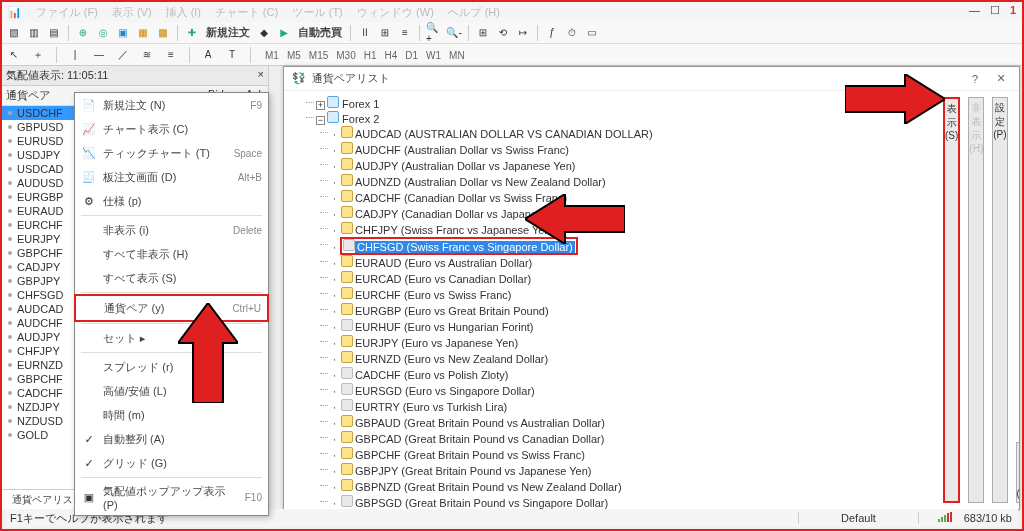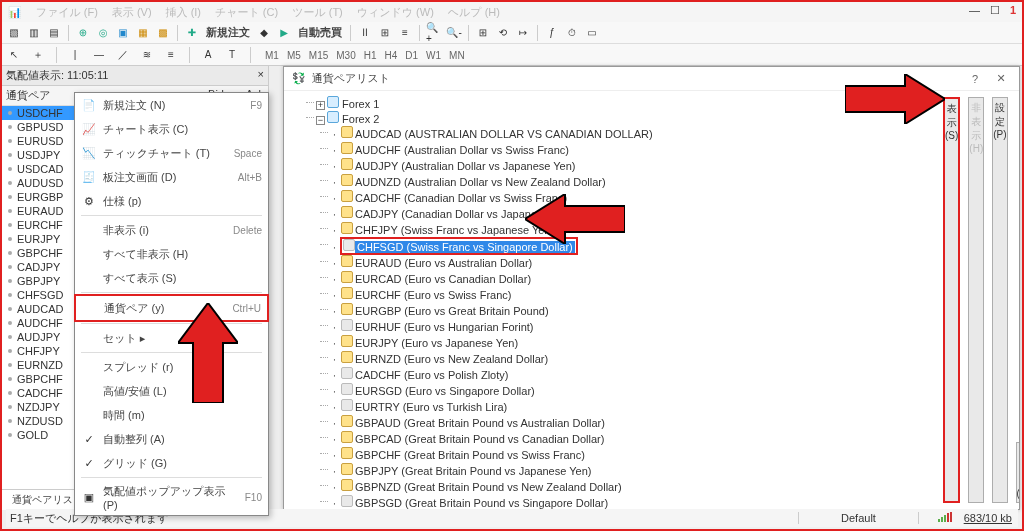--- a/index.html
+++ b/index.html
@@ -52,21 +52,21 @@
 .dlg-btn.hl { border: 2px solid #e02020; }
 .dlg-close { margin-top: auto; }
 .arrow-r { position: absolute; z-index: 80; }
 .arrow-r svg { display:block; }
 .left-tabs { display:flex; border-top:1px solid #ccc; background:#f5f5f5; }
 .left-tab { padding:3px 10px; font-size:10px; border-right:1px solid #ccc; background:#fff; color:#444;}
 .left-tab.inact { background:#eee; color:#888;}
 .status { position:absolute; bottom:2px; left:4px; right:4px; height:18px; display:flex; align-items:center; font-size:10px; color:#666; background:#f5f5f5;}
 .status .s1 { flex:1; padding-left:4px;}
 .status .s2 { width:120px; text-align:center; border-left:1px solid #ccc;}
-.status .s3 { width:100px; text-align:right; padding-right:6px; border-left:1px solid #ccc; display:flex; align-items:flex-start; justify-content:flex-end; gap:12px;text-decoration:underline;}
+.status .s3 { width:100px; text-align:right; padding-right:6px; border-left:1px solid #ccc; display:flex; align-items:flex-start; justify-content:flex-end; gap:12px;}
 .bars { display:inline-flex; gap:1px; align-items:flex-end; height:10px;}
 .bars i { width:2px; background:#5aae4a; display:inline-block;}
 .tree-hl { border:2px solid #e02020; display:inline-block; padding:0 1px; margin:-1px;}
 .winbtns { position:absolute; top:2px; right:6px; display:flex; gap:10px; color:#888;}
 .winbtns span { cursor:pointer; }
 .notif { color:#d33; font-weight:bold;}
 </style>
 </head>
 <body>
 

